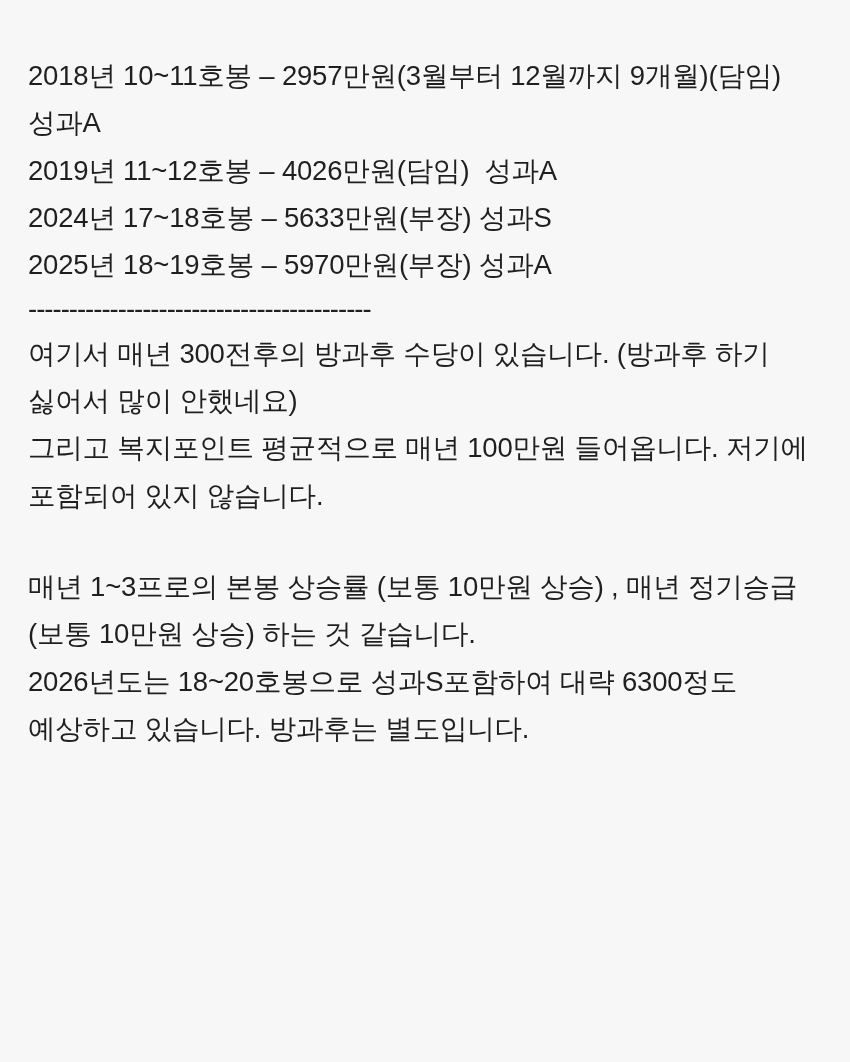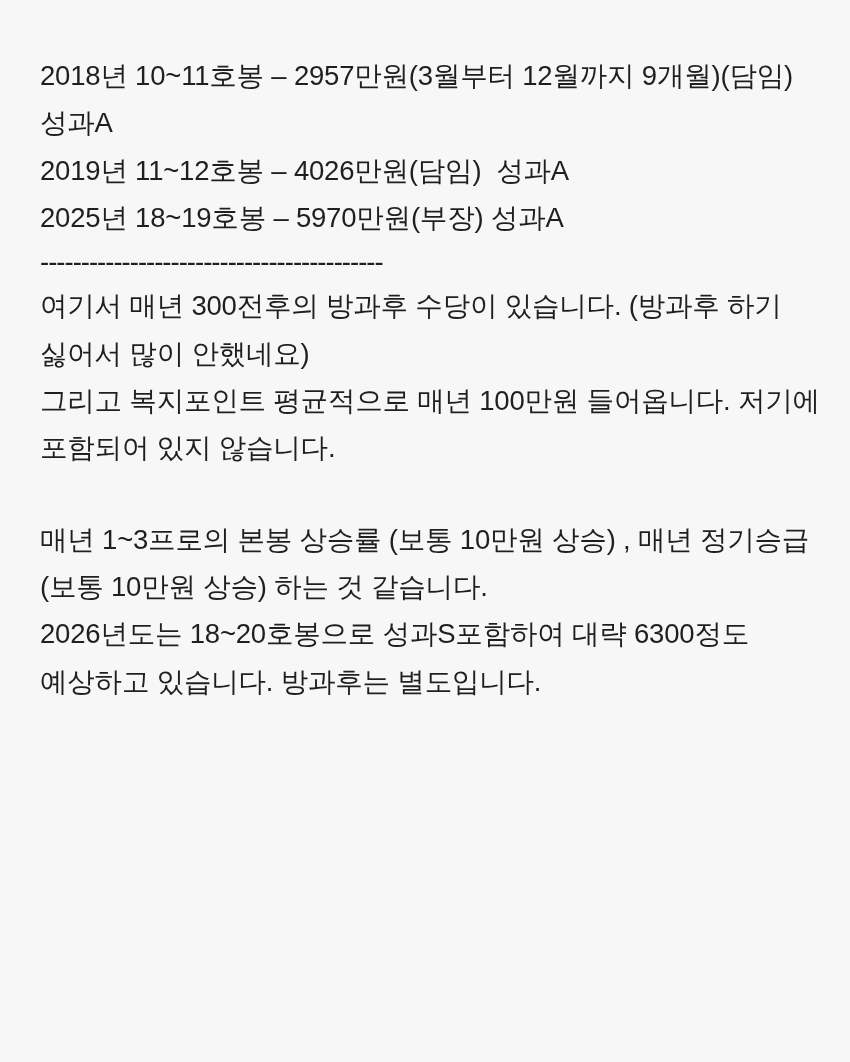--- a/index.html
+++ b/index.html
@@ -11,21 +11,21 @@
     min-height: 1062px;
     background: #f7f7f7;
     font-family: "Liberation Sans", "DejaVu Sans", sans-serif;
     color: #1c1c1c;
     -webkit-font-smoothing: antialiased;
   }
   .page {
     width: 850px;
     min-height: 1062px;
     box-sizing: border-box;
-    padding: 52px 28px 28px 40px;
+    padding: 52px 28px 28px 28px;
     background: #f7f7f7;
   }
   .doc {
     font-size: 27.5px;
     line-height: 1.72;
     letter-spacing: -0.2px;
     color: #1f1f1f;
     word-break: keep-all;
   }
   .line {
@@ -51,20 +51,21 @@
 </style>
 </head>
 <body>
 
 <div class="page">
   <div class="doc">
 
     <div class="block">
       <span class="line">2018년 10~11호봉 – 2957만원(3월부터 12월까지 9개월)(담임) 성과A</span>
       <span class="line">2019년 11~12호봉 – 4026만원(담임)  성과A</span>
+      <span class="line">2024년 17~18호봉 – 5633만원(부장) 성과S</span>
       <span class="line">2025년 18~19호봉 – 5970만원(부장) 성과A</span>
     </div>
 
     <span class="divider-line">------------------------------------------</span>
 
     <div class="block">
       <span class="line">여기서 매년 300전후의 방과후 수당이 있습니다. (방과후 하기 싫어서 많이 안했네요)</span>
       <span class="line">그리고 복지포인트 평균적으로 매년 100만원 들어옵니다. 저기에 포함되어 있지 않습니다.</span>
     </div>
 

